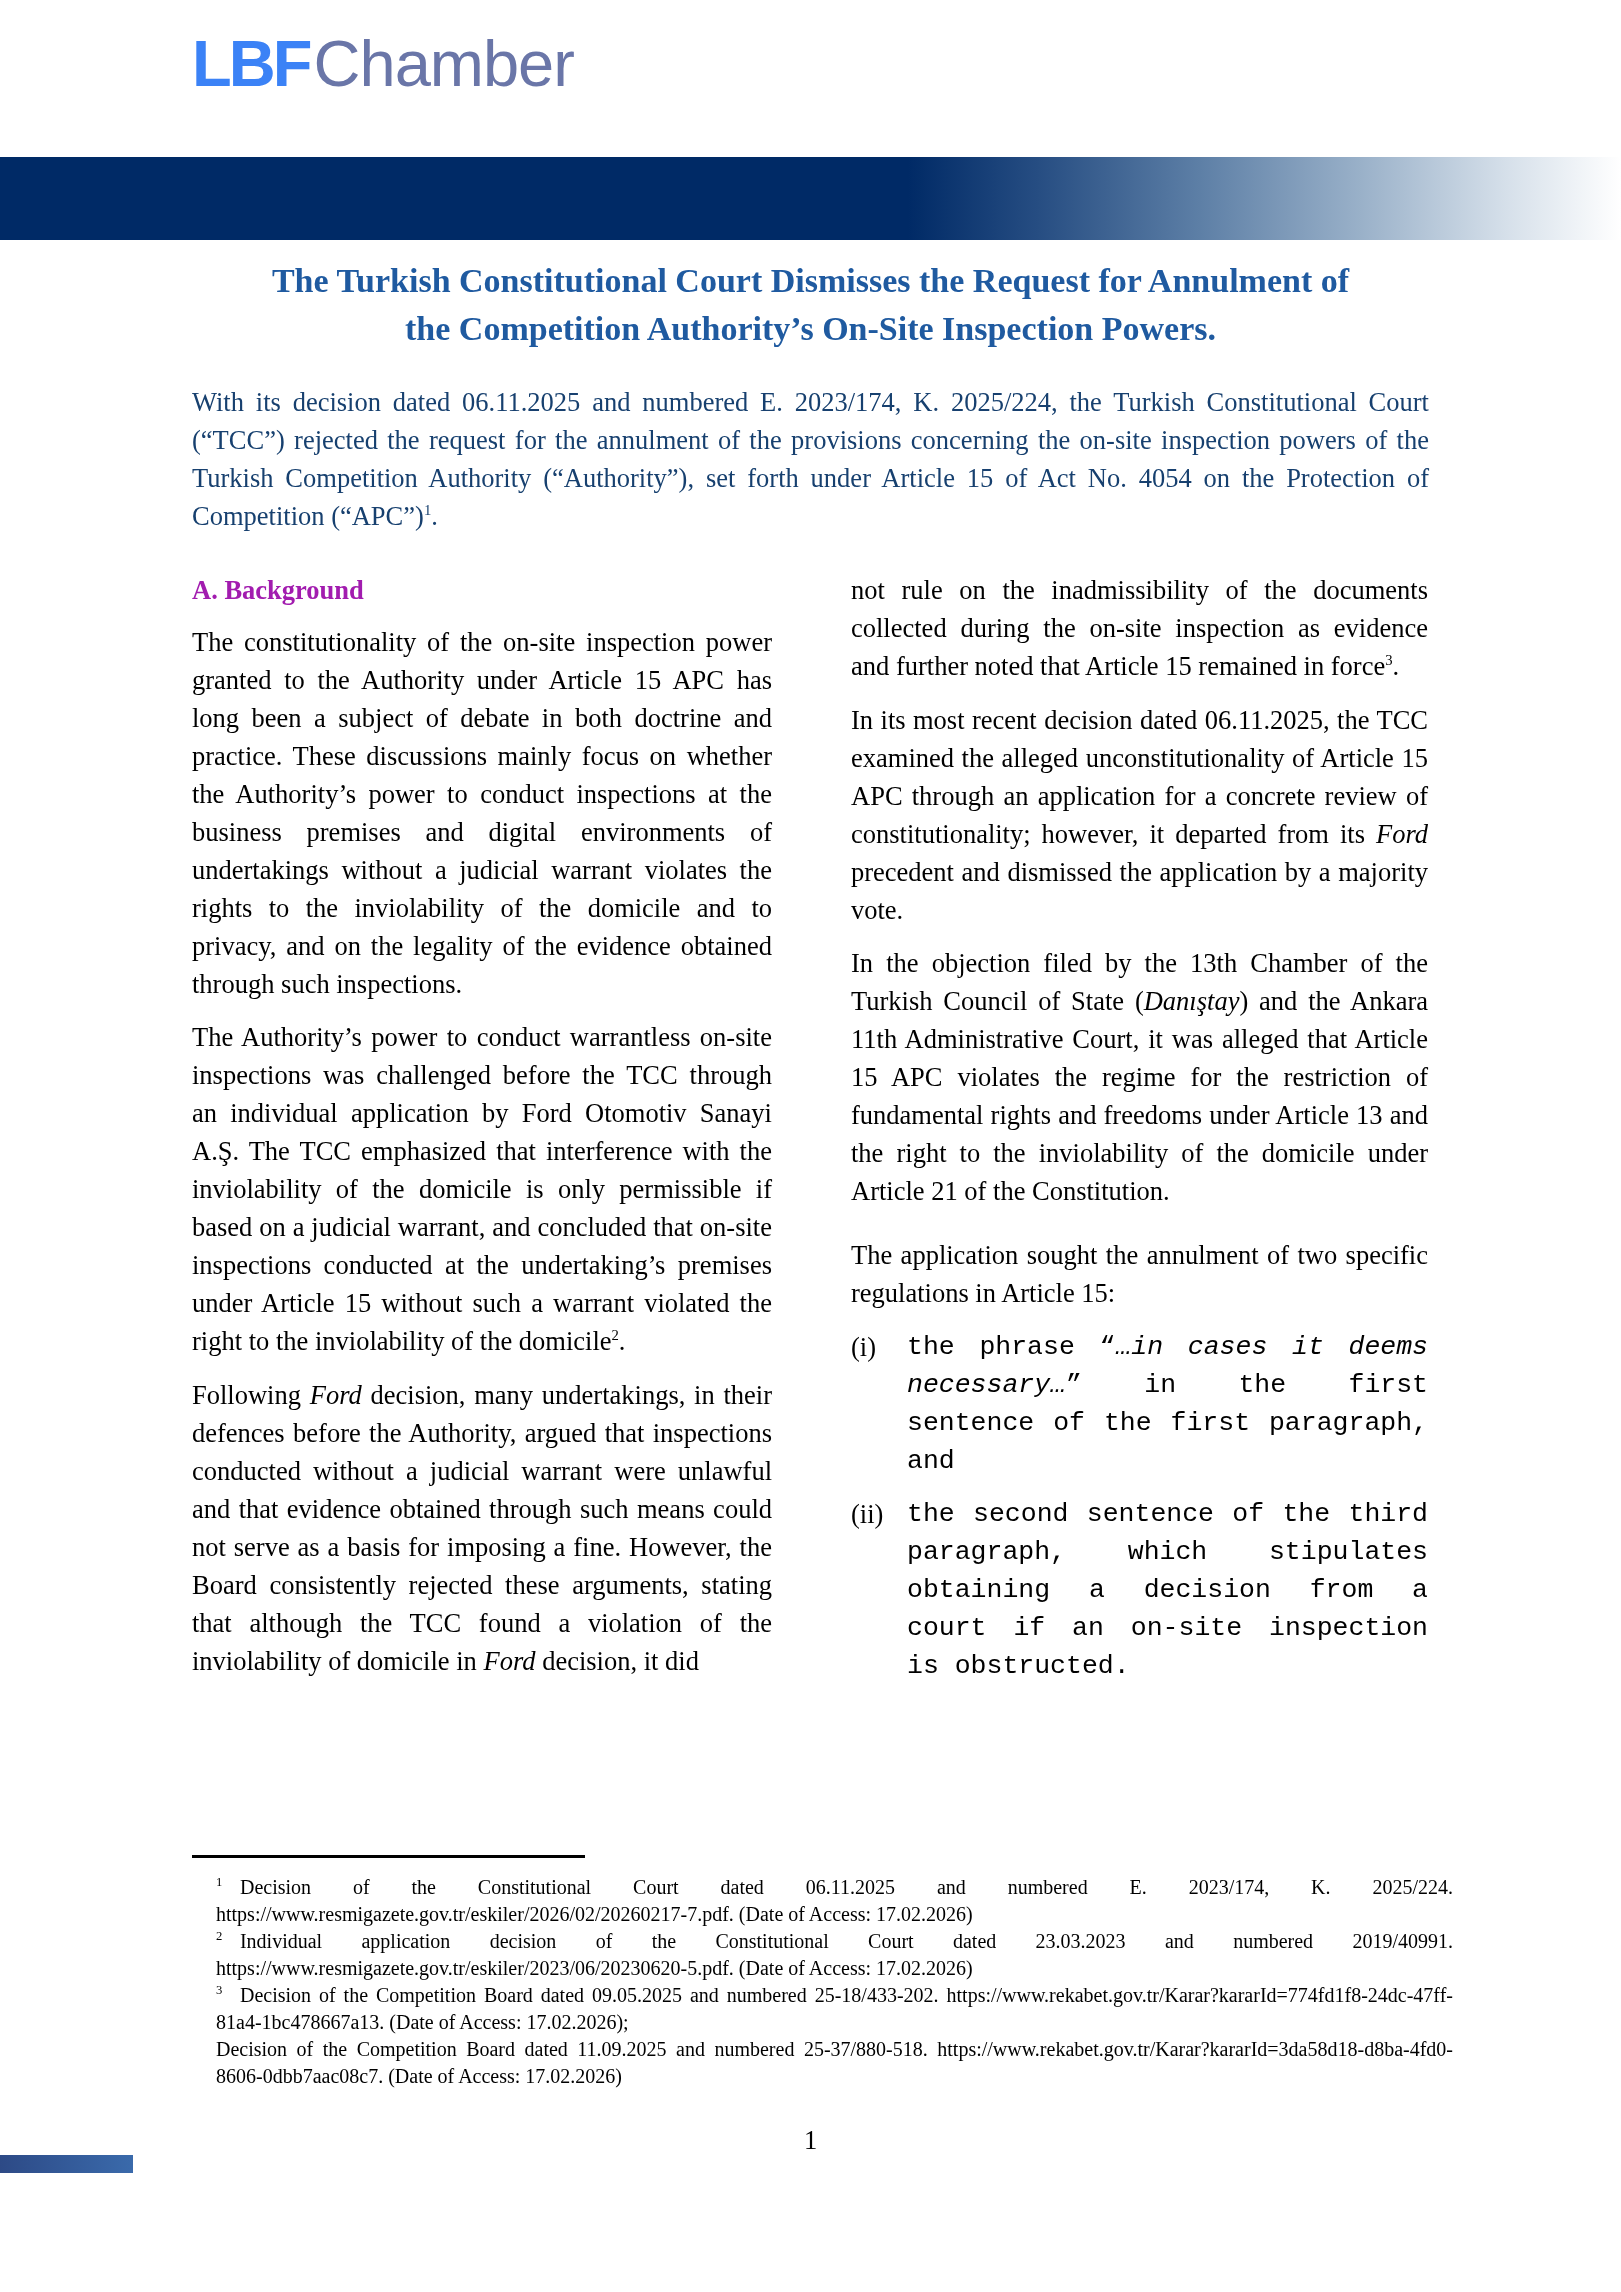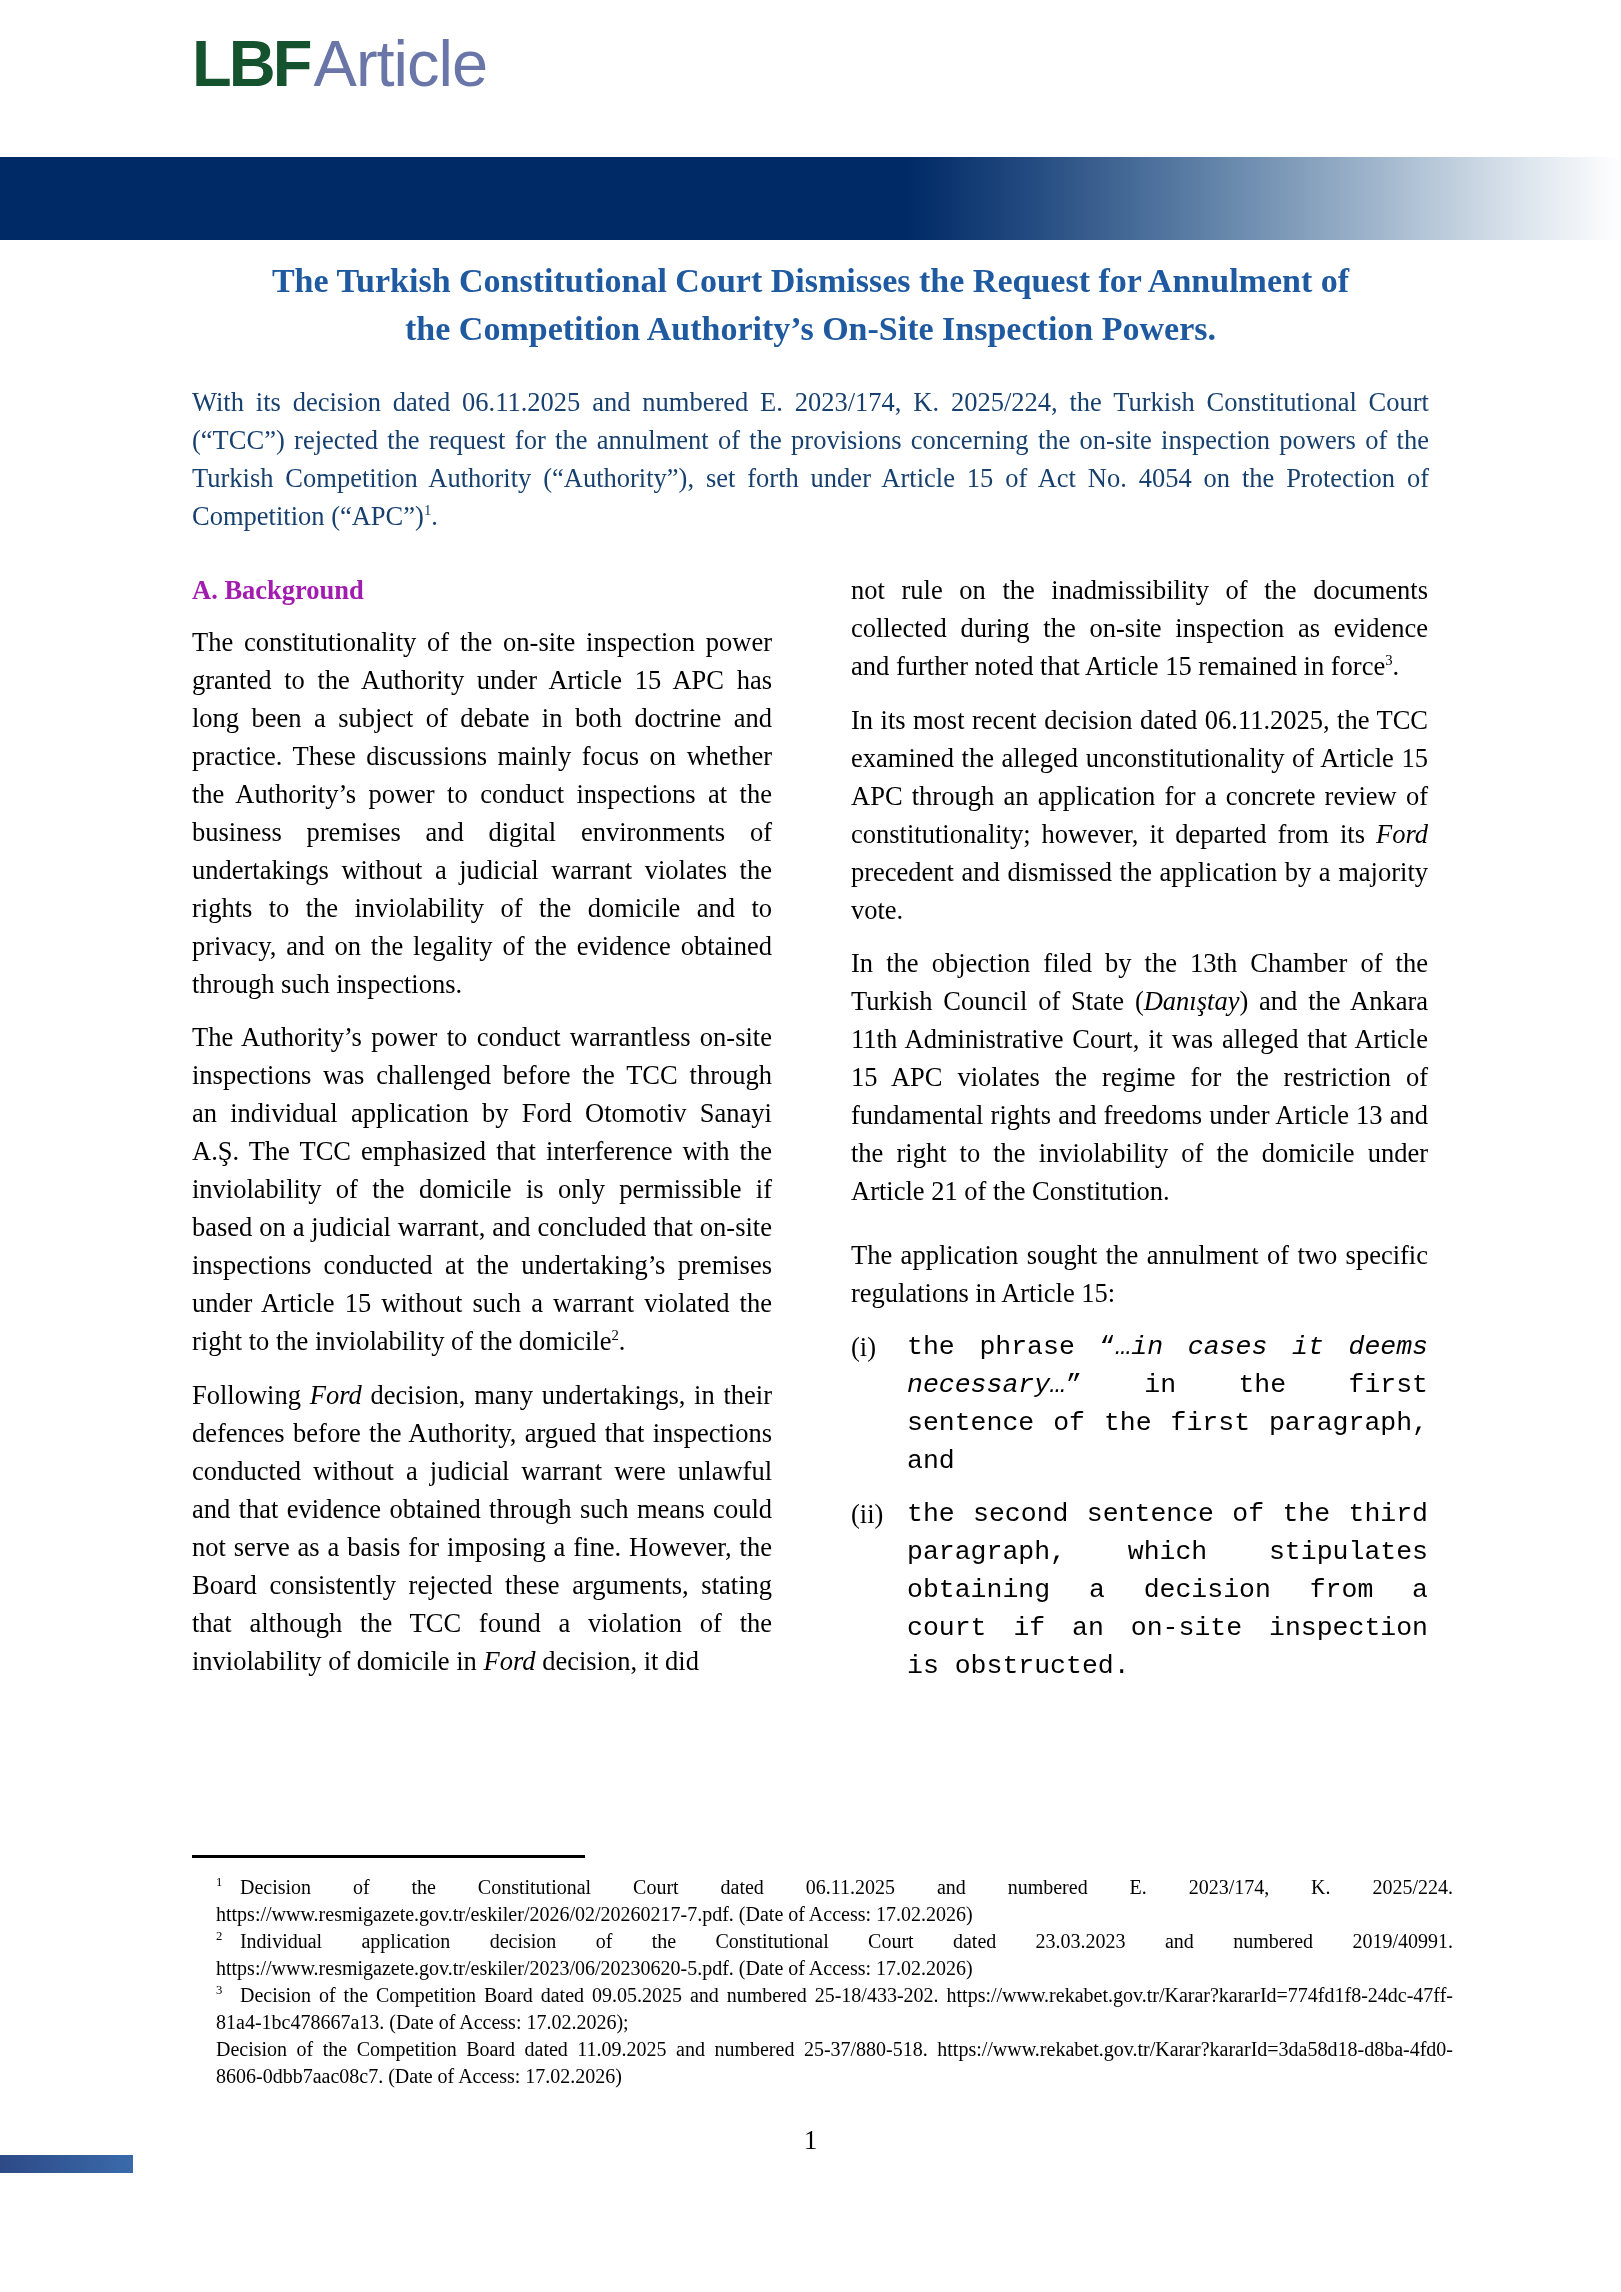--- a/index.html
+++ b/index.html
@@ -44,21 +44,21 @@
 
   .page-number { position: absolute; left: 784px; width: 53px; top: 2124px; text-align: center;
                  font-size: 26.5px; line-height: 33px; }
   .bottom-bar { position: absolute; left: 0; top: 2155px; width: 133px; height: 17.6px;
                 background: linear-gradient(to right, #2d4a86, #3a6aab); }
 </style>
 </head>
 <body>
 
 <div class="logo">
-  <span class="lbf" style="color: #14532d; text-align: right;">LBF</span><span class="partners" style="color: rgb(106, 118, 168);">Article</span>
+  <span class="lbf" style="color: #3b82f6; text-align: right;">LBF</span><span class="partners" style="color: rgb(106, 118, 168);">Chamber</span>
 </div>
 
 <div class="banner"></div>
 
 <h1 class="title" style="color: rgb(31, 90, 160); text-align: center;">
   <span>The Turkish Constitutional Court Dismisses the Request for Annulment of</span><br>
   <span>the Competition Authority’s On-Site Inspection Powers.</span>
 </h1>
 
 <p class="intro" style="color: rgb(23, 64, 111);">

